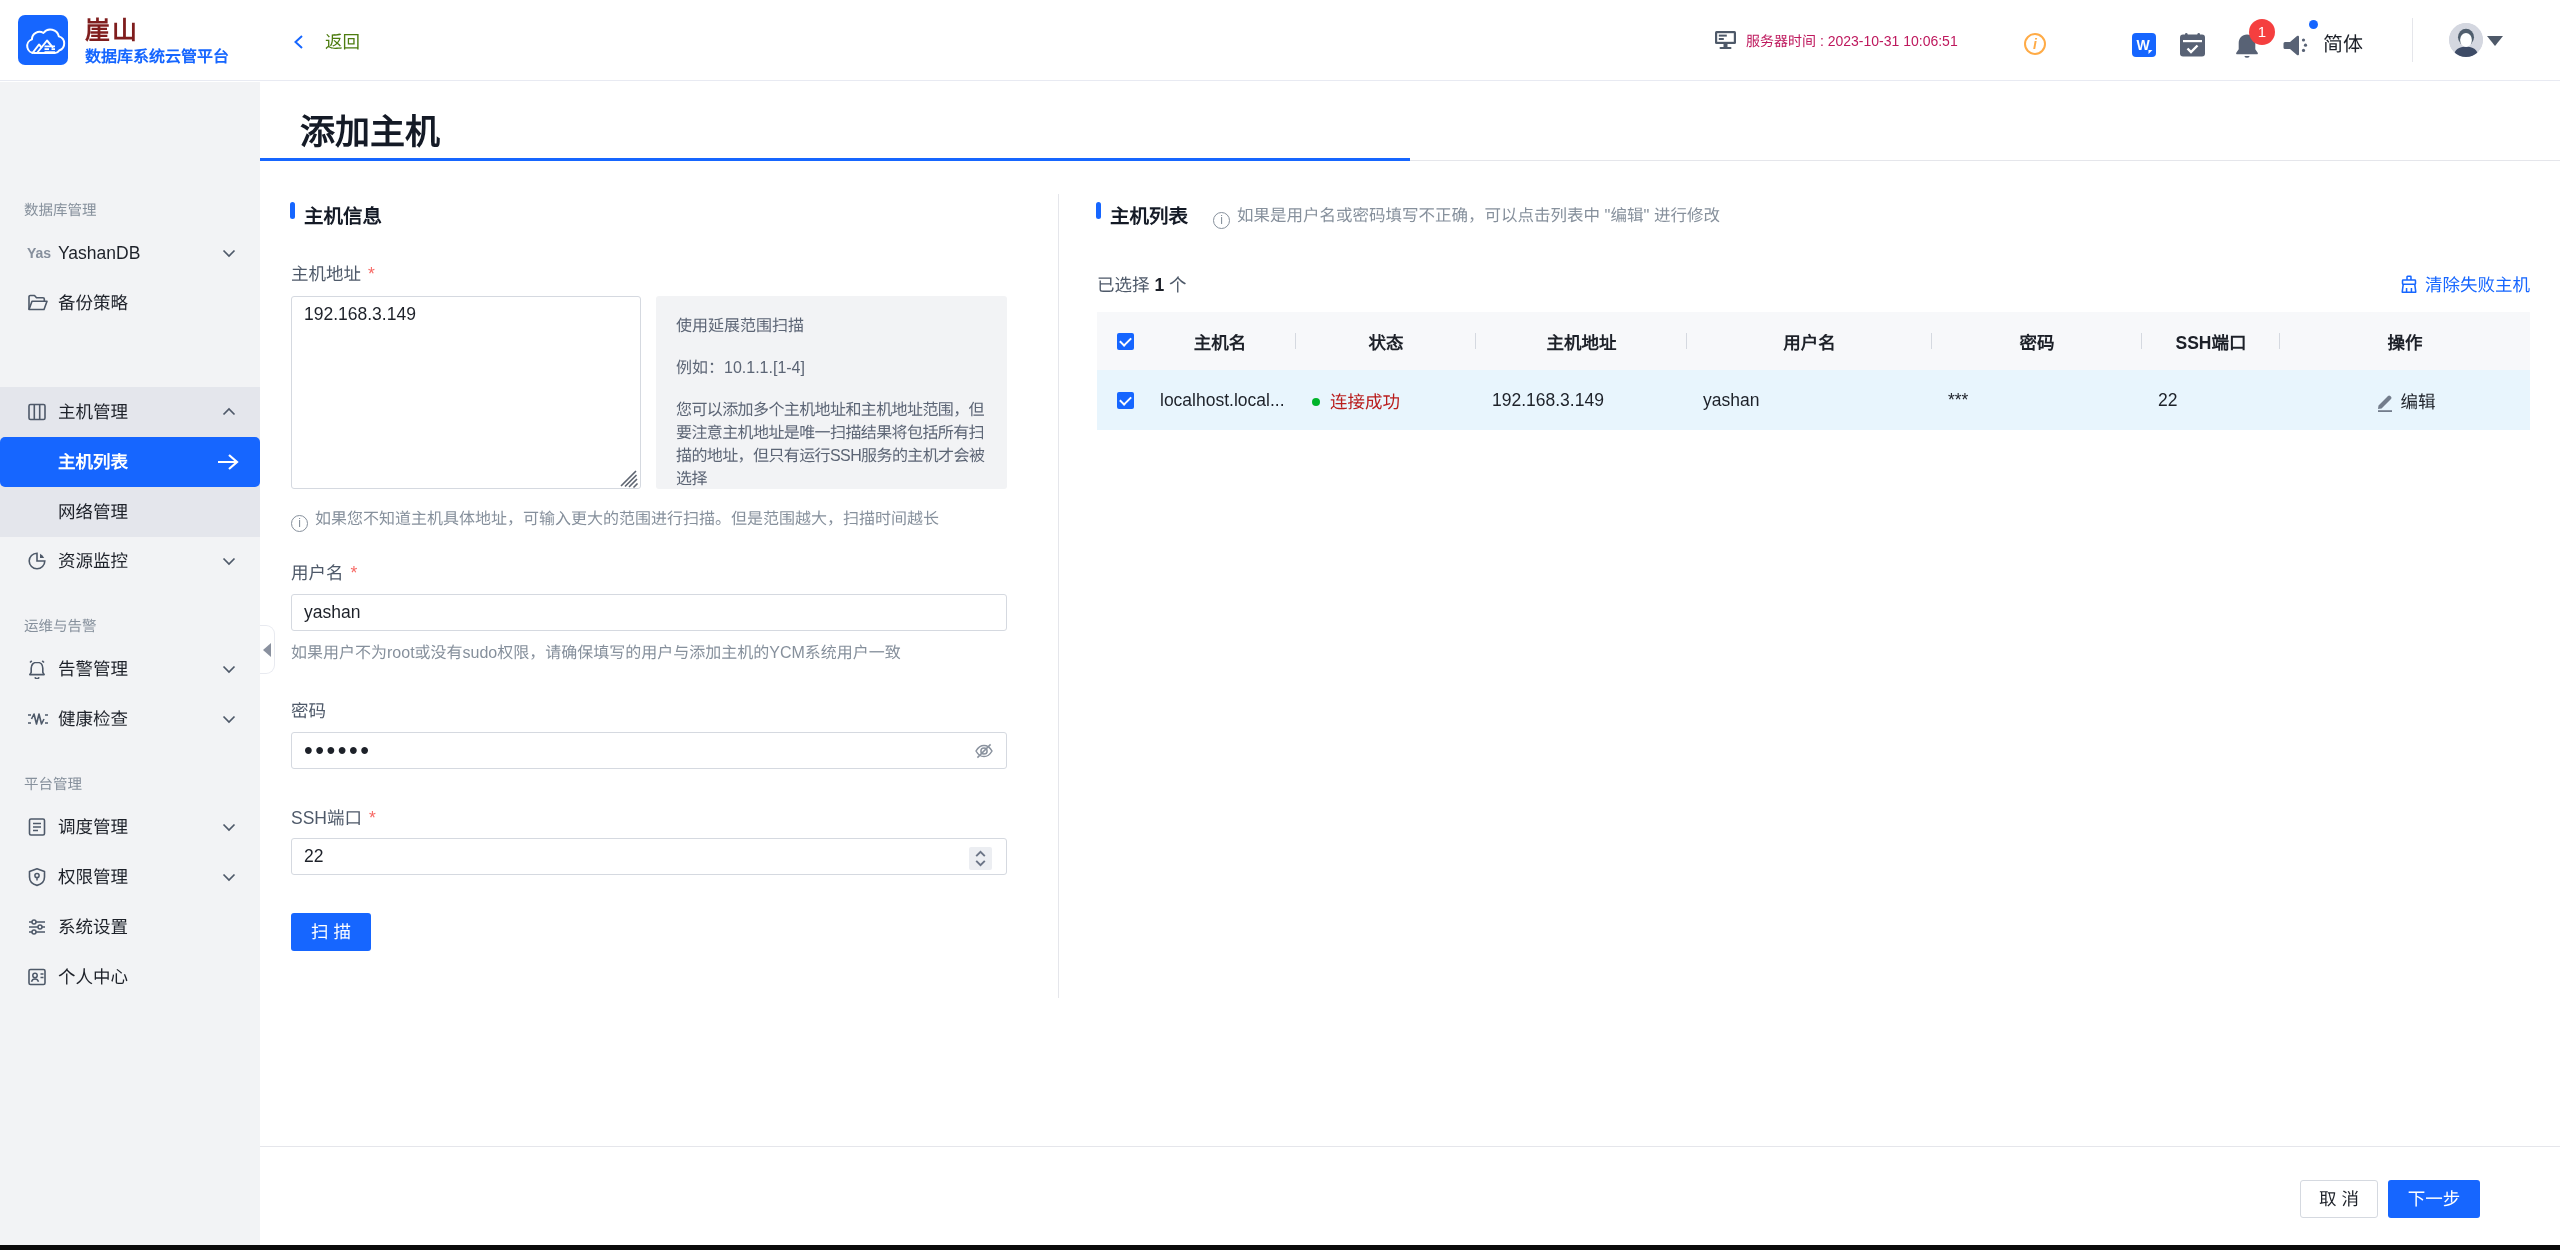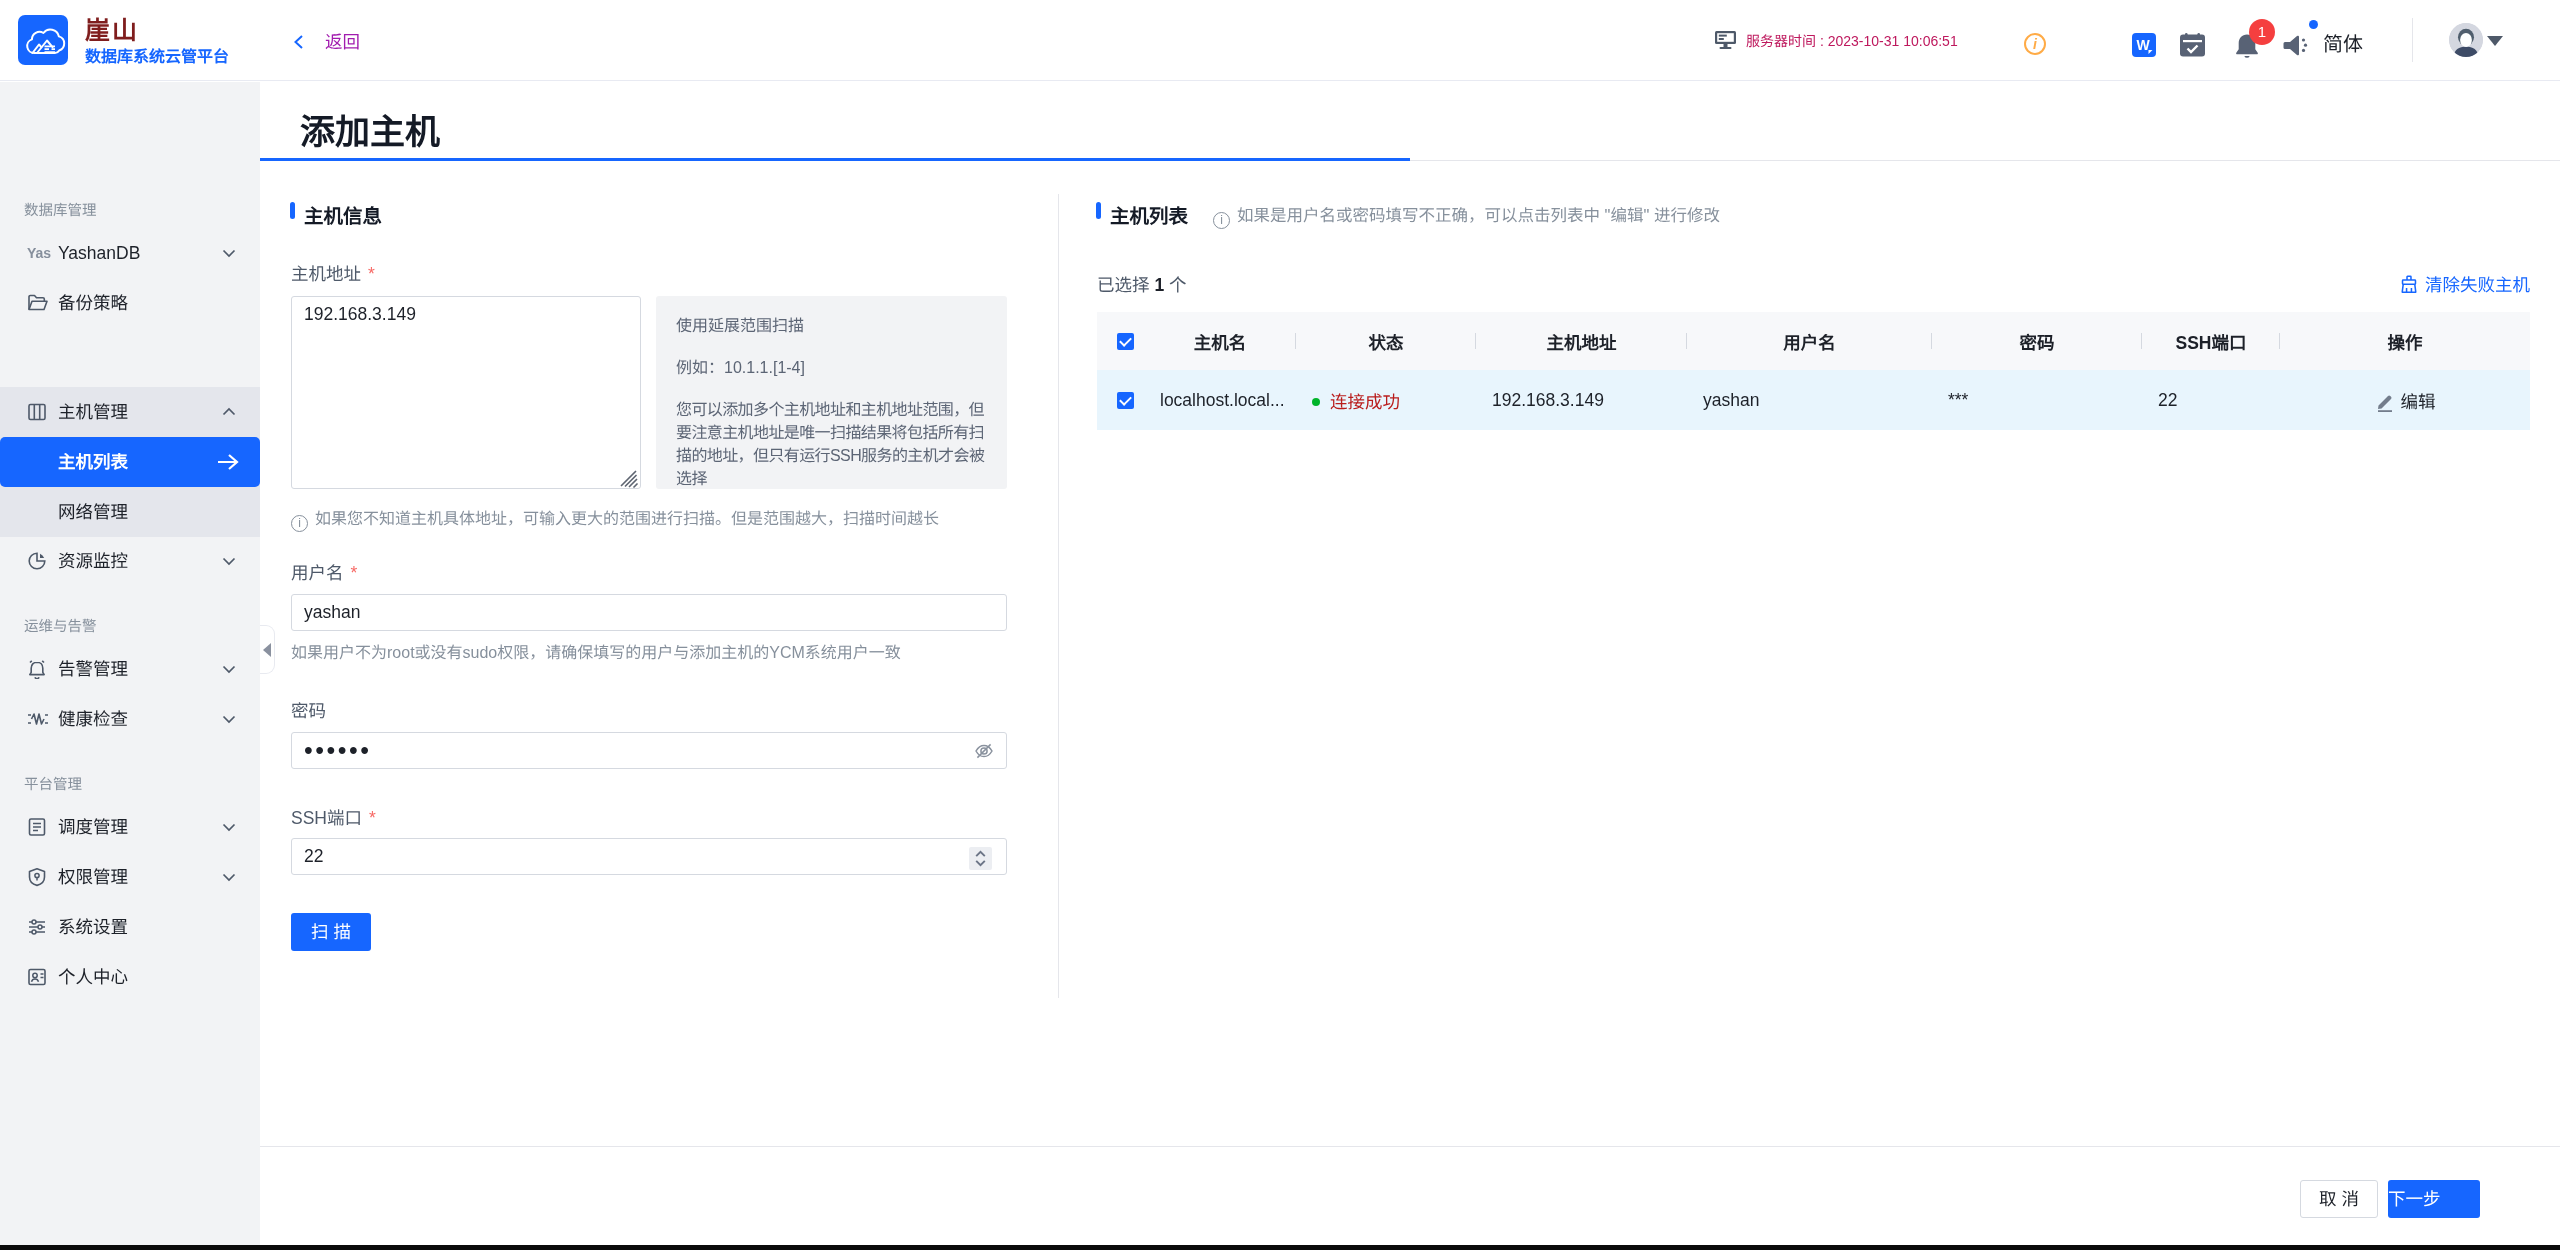--- a/index.html
+++ b/index.html
@@ -5,21 +5,21 @@
 <style>
 * { margin:0; padding:0; box-sizing:border-box; }
 html,body { width:2560px; height:1250px; overflow:hidden; }
 body { font-family:"Liberation Sans", sans-serif; color:#1d2129; background:#fff; position:relative; }
 
 
 #topbar { position:absolute; left:0; top:0; width:2560px; height:81px; background:#fff; border-bottom:1px solid #e8eaf2; z-index:5; }
 #logo-sq { position:absolute; left:18px; top:15px; width:50px; height:50px; background:#1666ff; border-radius:7px; }
 #logo-title { position:absolute; left:85px; top:10px; font-size:25px; font-weight:bold; color:#7f1d1d; letter-spacing:2px; }
 #logo-sub { position:absolute; left:85px; top:43px; font-size:16px; font-weight:bold; color:#1666ff; }
-#back { position:absolute; left:291px; top:28px; font-size:17.5px; color:#a21caf; }
+#back { position:absolute; left:291px; top:28px; font-size:17.5px; color:#4d7c0f; }
 #srvtime { position:absolute; left:1714px; top:29px; font-size:14px; color:#be185d; }
 #info-i { position:absolute; left:2024px; top:33px; width:22px; height:22px; border:2px solid #ffab46; border-radius:50%; color:#ffab46; font-size:14px; text-align:center; line-height:19px; font-weight:bold; font-style:italic; }
 .hic { position:absolute; top:33px; }
 #txt-jianti { position:absolute; left:2323px; top:28px; font-size:20px; color:#1d2129; }
 #hdr-divider { position:absolute; left:2412px; top:18px; width:1px; height:44px; background:#e5e6eb; }
 #avatar { position:absolute; left:2449px; top:23px; width:34px; height:34px; border-radius:50%; background:#d4d7e0; overflow:hidden; }
 #caret { position:absolute; left:2487px; top:36px; width:0; height:0; border-left:8px solid transparent; border-right:8px solid transparent; border-top:10px solid #4e5969; }
 #badge1 { position:absolute; left:2249px; top:19px; width:26px; height:26px; background:#f53f3f; border-radius:13px; color:#fff; font-size:15px; text-align:center; line-height:26px; z-index:2; }
 #bluedot { position:absolute; left:2309px; top:20px; width:9px; height:9px; background:#1666ff; border-radius:50%; z-index:2; }
 
@@ -68,21 +68,21 @@
 #hosts th { height:58px; background:#f7f8fa; font-size:17.5px; color:#1d2129; font-weight:bold; text-align:center; padding:0 16px; position:relative; }
 #hosts td { height:60px; background:#e8f5fd; font-size:17.5px; color:#1d2129; text-align:left; padding:0 16px; }
 #hosts th .colsep { position:absolute; right:0; top:21px; width:1px; height:16px; background:#d5d9e0; }
 .cbx { width:17px; height:17px; background:#1666ff; border-radius:2px; position:relative; }
 .cbx:after { content:""; position:absolute; left:3px; top:4px; width:9px; height:5px; border-left:2px solid #fff; border-bottom:2px solid #fff; transform:rotate(-45deg); }
 .gdot { display:inline-block; width:8px; height:8px; border-radius:50%; background:#00b42a; margin-right:10px; vertical-align:2px; }
 .green { color:#b91c1c; }
 
 
 #btn-cancel { position:absolute; left:2040px; top:1098px; width:78px; height:38px; background:#fff; border:1px solid #d5d9e0; border-radius:3px; font-size:17.5px; color:#1d2129; text-align:center; line-height:36px; }
-#btn-next { position:absolute; left:2128px; top:1098px; width:92px; height:38px; background:#1666ff; border-radius:3px; font-size:17.5px; color:#fff; line-height:38px; }
+#btn-next { position:absolute; left:2128px; top:1098px; width:92px; height:38px; background:#1666ff; border-radius:3px; font-size:17.5px; color:#fff; text-align:center; line-height:38px; }
 
 #bottom-black { position:absolute; left:0; top:1245px; width:2560px; height:5px; background:#0a0a0a; }
 </style>
 </head>
 <body>
 
 <div id="topbar">
   <div id="logo-sq">
     <svg width="50" height="50" viewBox="0 0 50 50">
       <path d="M16.5 38 a7 7 0 0 1 -2.6 -13.6 a7.6 7.6 0 0 1 11.5 -6.4 a8.8 8.8 0 0 1 15.5 3.4 a7.4 7.4 0 0 1 0.3 14.1 c-0.9 1.5 -2.3 2.5 -4.2 2.5 z" fill="none" stroke="#fff" stroke-width="2" stroke-linejoin="round" stroke-linecap="round"></path>

